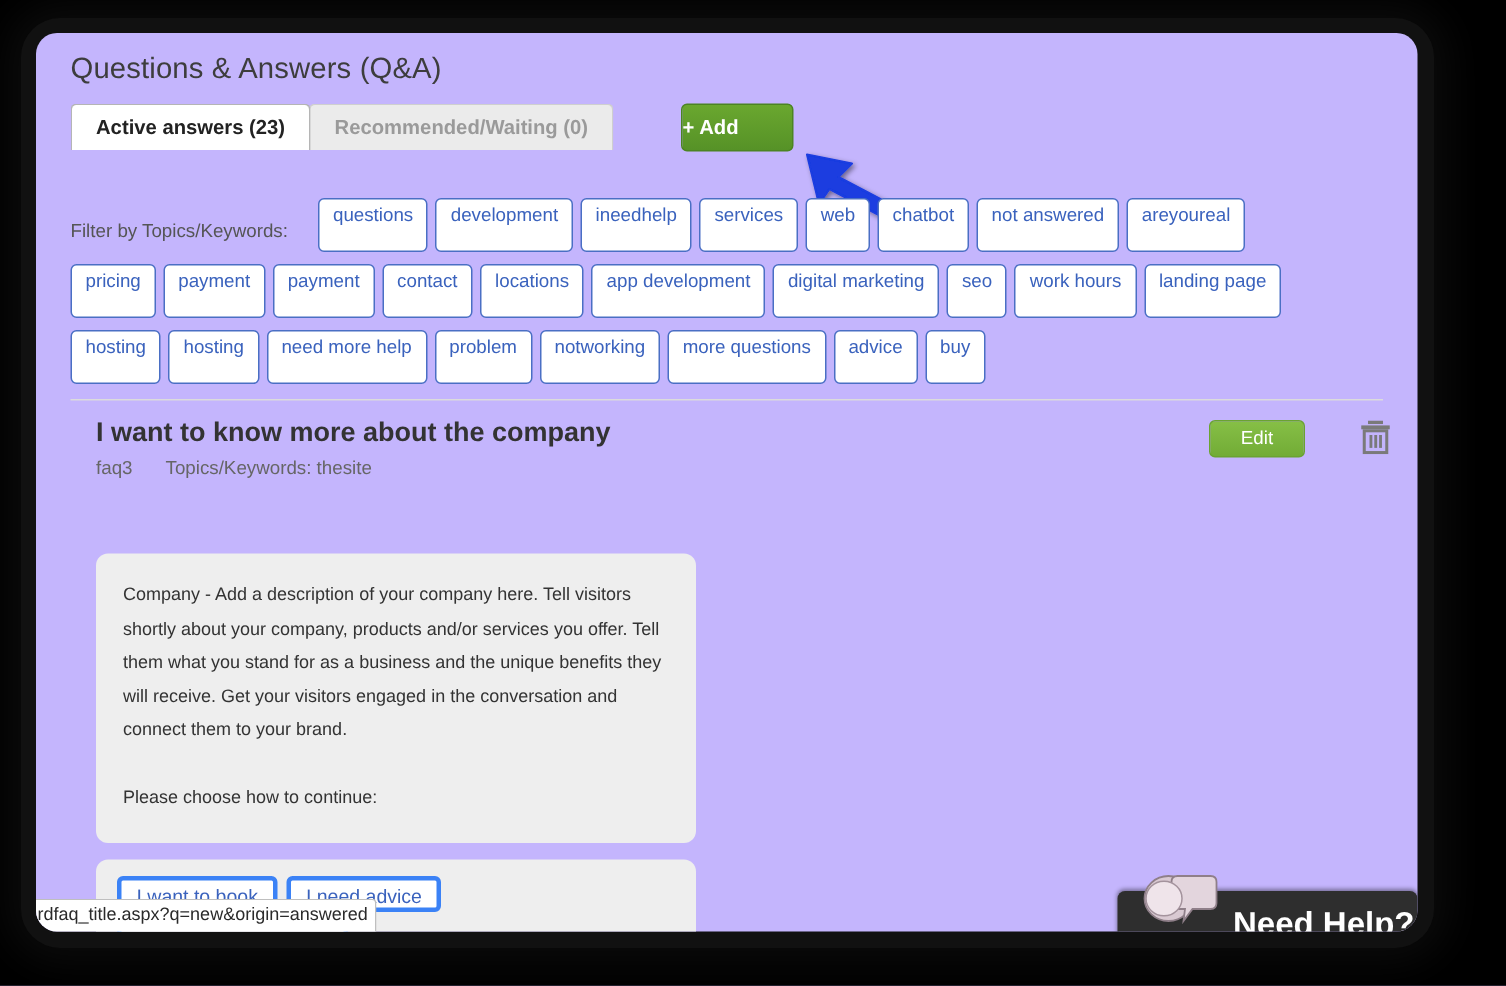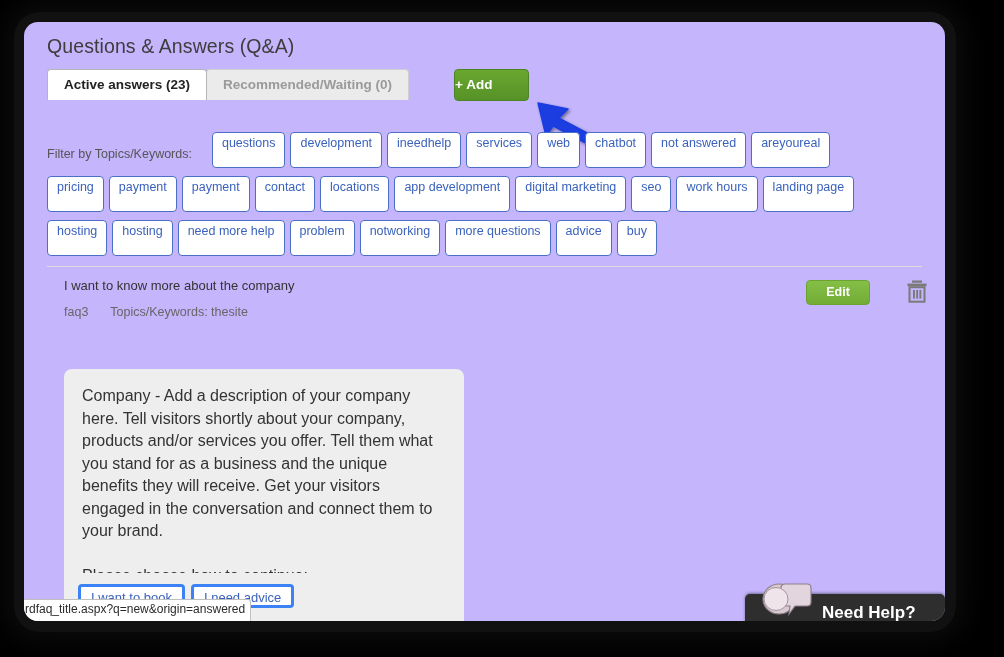--- a/index.html
+++ b/index.html
@@ -159,23 +159,23 @@
     height: 1px;
     background: #dcdcdc;
   }
 
   
   .qa-entry { position: absolute; left: 0; top: 256px; width: 100%; }
 
   .q-title {
     position: absolute;
     left: 40px; top: 0px;
-    font-size: 13px;
+    font-size: 18px;
     color: #333333;
-    font-weight: 400;
+    font-weight: 700;
     white-space: nowrap;
   }
   .q-meta {
     position: absolute;
     left: 40px; top: 27px;
     font-size: 12.5px;
     color: #666666;
     white-space: nowrap;
   }
   .q-meta .meta-id { margin-right: 22px; }
@@ -183,21 +183,21 @@
   .edit-btn {
     position: absolute;
     left: 782px; top: 2px;
     width: 64px; height: 25px;
     background: #7cb63e;
     background: linear-gradient(#86bf46, #72ac36);
     border: 1px solid #6aa331;
     border-radius: 4px;
     color: #ffffff;
     font-size: 12.5px;
-    font-weight: bold;
+    font-weight: normal;
     line-height: 23px;
     text-align: center;
     cursor: pointer;
     user-select: none;
   }
 
   .trash-btn {
     position: absolute;
     left: 880px; top: 0px;
     width: 26px; height: 28px;
@@ -207,21 +207,21 @@
   
   .answer-block {
     position: absolute;
     left: 40px; top: 91px;
     width: 400px;
     background: #eeeeee;
     border-radius: 8px;
     padding: 16px 18px 20px 18px;
   }
   .answer-text {
-    font-size: 16px;
+    font-size: 12px;
     color: #333333;
     line-height: 22.5px;
     margin: 0;
   }
   .answer-text + .answer-text { margin-top: 22px; }
 
   
   .options-block {
     position: absolute;
     left: 40px; top: 295px;
@@ -273,23 +273,24 @@
     background: #2e2e2e;
     border-radius: 5px 5px 0 0;
     z-index: 35;
     cursor: pointer;
     box-shadow: 0 -1px 3px rgba(0,0,0,0.4);
   }
   .need-help-label {
     position: absolute;
     left: 77px; top: 9px;
     color: #ffffff;
-    font-size: 17px;
+    font-size: 22px;
     font-weight: bold;
     white-space: nowrap;
+    text-decoration: underline;
   }
   .bubble-icon {
     position: absolute;
     left: 10px; top: -13px;
     width: 62px; height: 42px;
   }
 </style>
 </head>
 <body>
 

